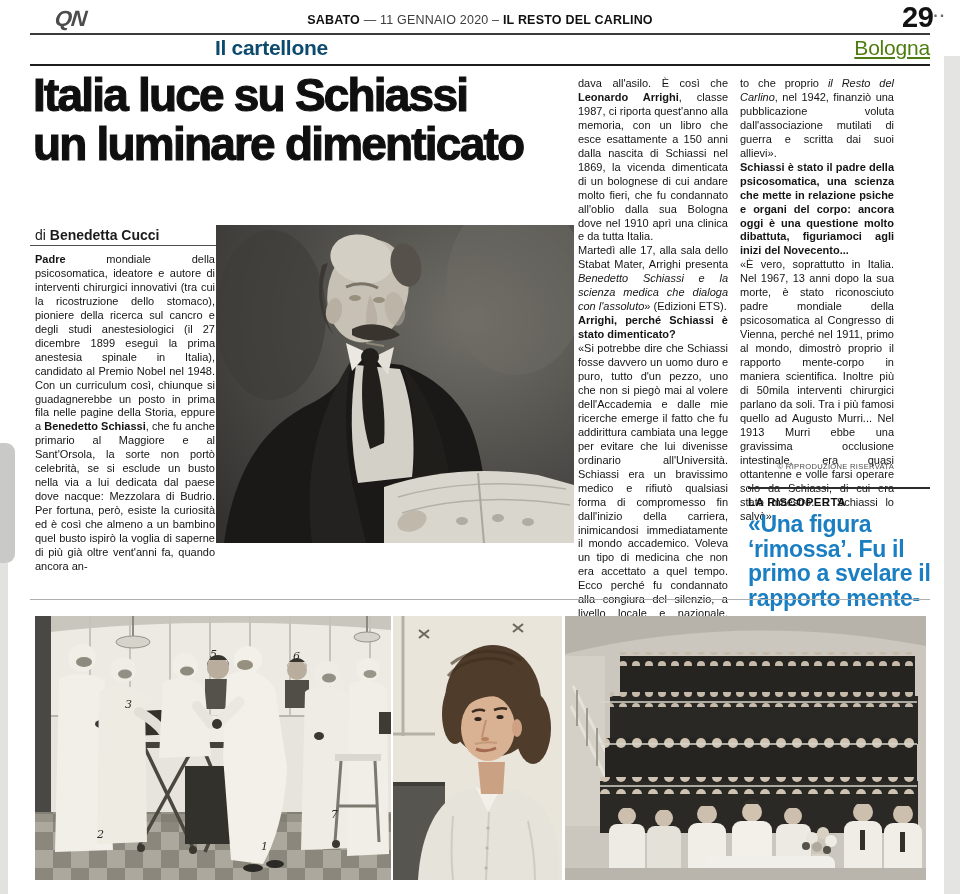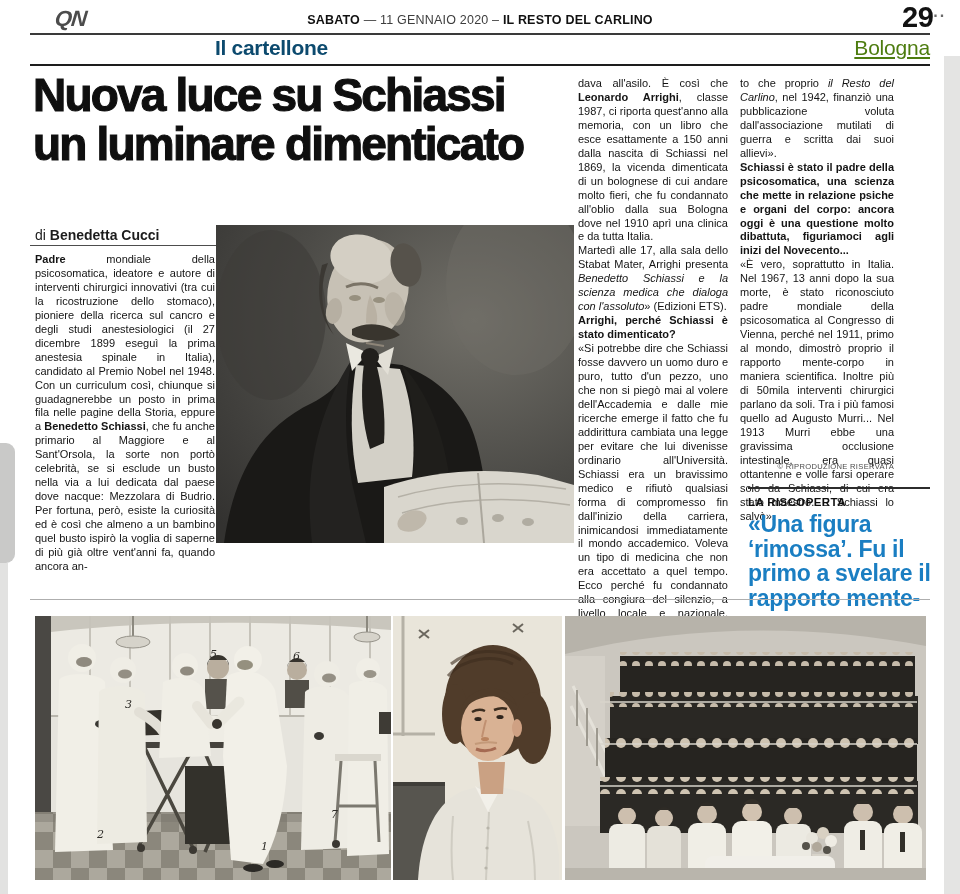--- a/index.html
+++ b/index.html
@@ -66,21 +66,21 @@
   <div class="abs page-num">
     <span>29</span><span class="dots">··</span>
   </div>
   <div class="abs rule-top"></div>
 
   <div class="abs cartellone">Il cartellone</div>
   <div class="abs bologna">Bologna</div>
   <div class="abs rule-section"></div>
 
   <div class="abs headline">
-    <div>Nuova luce su Schiassi</div>
+    <div>Italia luce su Schiassi</div>
     <div>un luminare dimenticato</div>
   </div>
   <div class="abs byline">
     <span>di </span><span class="b">Benedetta Cucci</span>
   </div>
   <div class="abs rule-byline"></div>
 
   <div class="abs bodycol col1"><span class="b">Padre</span><span> mondiale della psicosomatica, ideatore e autore di interventi chirurgici innovativi (tra cui la ricostruzione dello stomaco), pioniere della ricerca sul cancro e degli studi anestesiologici (il 27 dicembre 1899 eseguì la prima anestesia spinale in Italia), candidato al Premio Nobel nel 1948. Con un curriculum così, chiunque si guadagnerebbe un posto in prima fila nelle pagine della Storia, eppure a </span><span class="b">Benedetto Schiassi</span><span>, che fu anche primario al Maggiore e al Sant'Orsola, la sorte non portò celebrità, se si esclude un busto nella via a lui dedicata dal paese dove nacque: Mezzolara di Budrio. Per fortuna, però, esiste la curiosità ed è così che almeno a un bambino quel busto ispirò la voglia di saperne di più già oltre vent'anni fa, quando ancora an-</span></div>
   <div class="abs bodycol col3"><span>dava all'asilo. È così che </span><span class="b">Leonardo Arrighi</span><span>, classe 1987, ci riporta quest'anno alla memoria, con un libro che esce esattamente a 150 anni dalla nascita di Schiassi nel 1869, la vicenda dimenticata di un bolognese di cui andare molto fieri, che fu condannato all'oblio dalla sua Bologna dove nel 1910 aprì una clinica e da tutta Italia.</span><br><span>Martedì alle 17, alla sala dello Stabat Mater, Arrighi presenta </span><span class="i">Benedetto Schiassi e la scienza medica che dialoga con l'assoluto</span><span>» (Edizioni ETS).</span><br><span class="b">Arrighi, perché Schiassi è stato dimenticato?</span><br><span>«Si potrebbe dire che Schiassi fosse davvero un uomo duro e puro, tutto d'un pezzo, uno che non si piegò mai al volere dell'Accademia e dalle mie ricerche emerge il fatto che fu addirittura cambiata una legge per evitare che lui divenisse ordinario all'Università. Schiassi era un bravissimo medico e rifiutò qualsiasi forma di compromesso fin dall'inizio della carriera, inimicandosi immediatamente il mondo accademico. Voleva un tipo di medicina che non era accettato a quel tempo. Ecco perché fu condannato alla congiura del silenzio, a livello locale e nazionale, anche se va ricorda-</span></div>
   <div class="abs bodycol col4"><span>to che proprio </span><span class="i">il Resto del Carlino</span><span>, nel 1942, finanziò una pubblicazione voluta dall'associazione mutilati di guerra e scritta dai suoi allievi».</span><br><span class="b">Schiassi è stato il padre della psicosomatica, una scienza che mette in relazione psiche e organi del corpo: ancora oggi è una questione molto dibattuta, figuriamoci agli inizi del Novecento...</span><br><span>«È vero, soprattutto in Italia. Nel 1967, 13 anni dopo la sua morte, è stato riconosciuto padre mondiale della psicosomatica al Congresso di Vienna, perché nel 1911, primo al mondo, dimostrò proprio il rapporto mente-corpo in maniera scientifica. Inoltre più di 50mila interventi chirurgici parlano da soli. Tra i più famosi quello ad Augusto Murri... Nel 1913 Murri ebbe una gravissima occlusione intestinale, era quasi ottantenne e volle farsi operare solo da Schiassi, di cui era stato maestro. E Schiassi lo salvò».</span></div>

